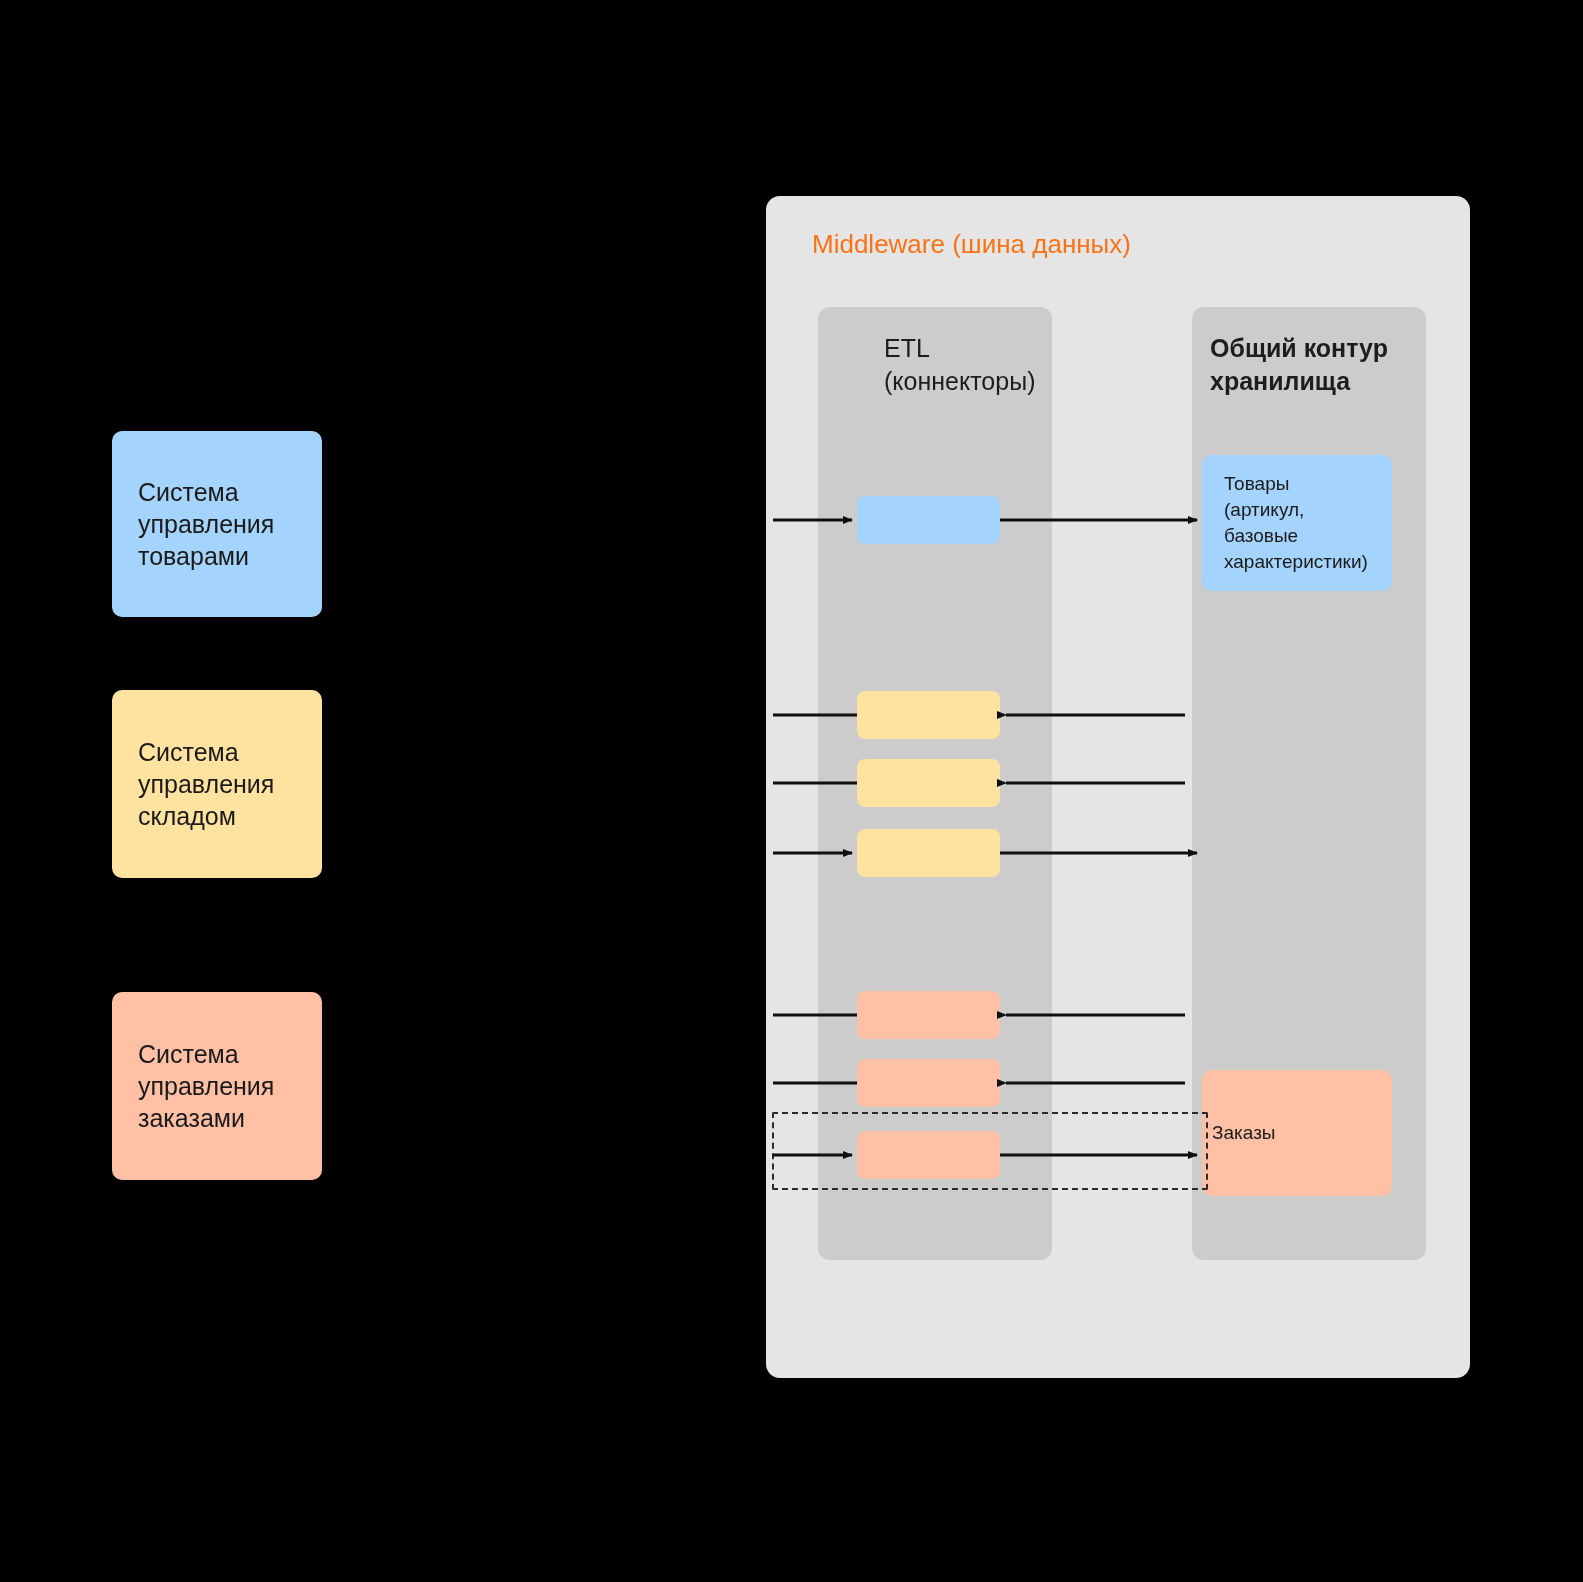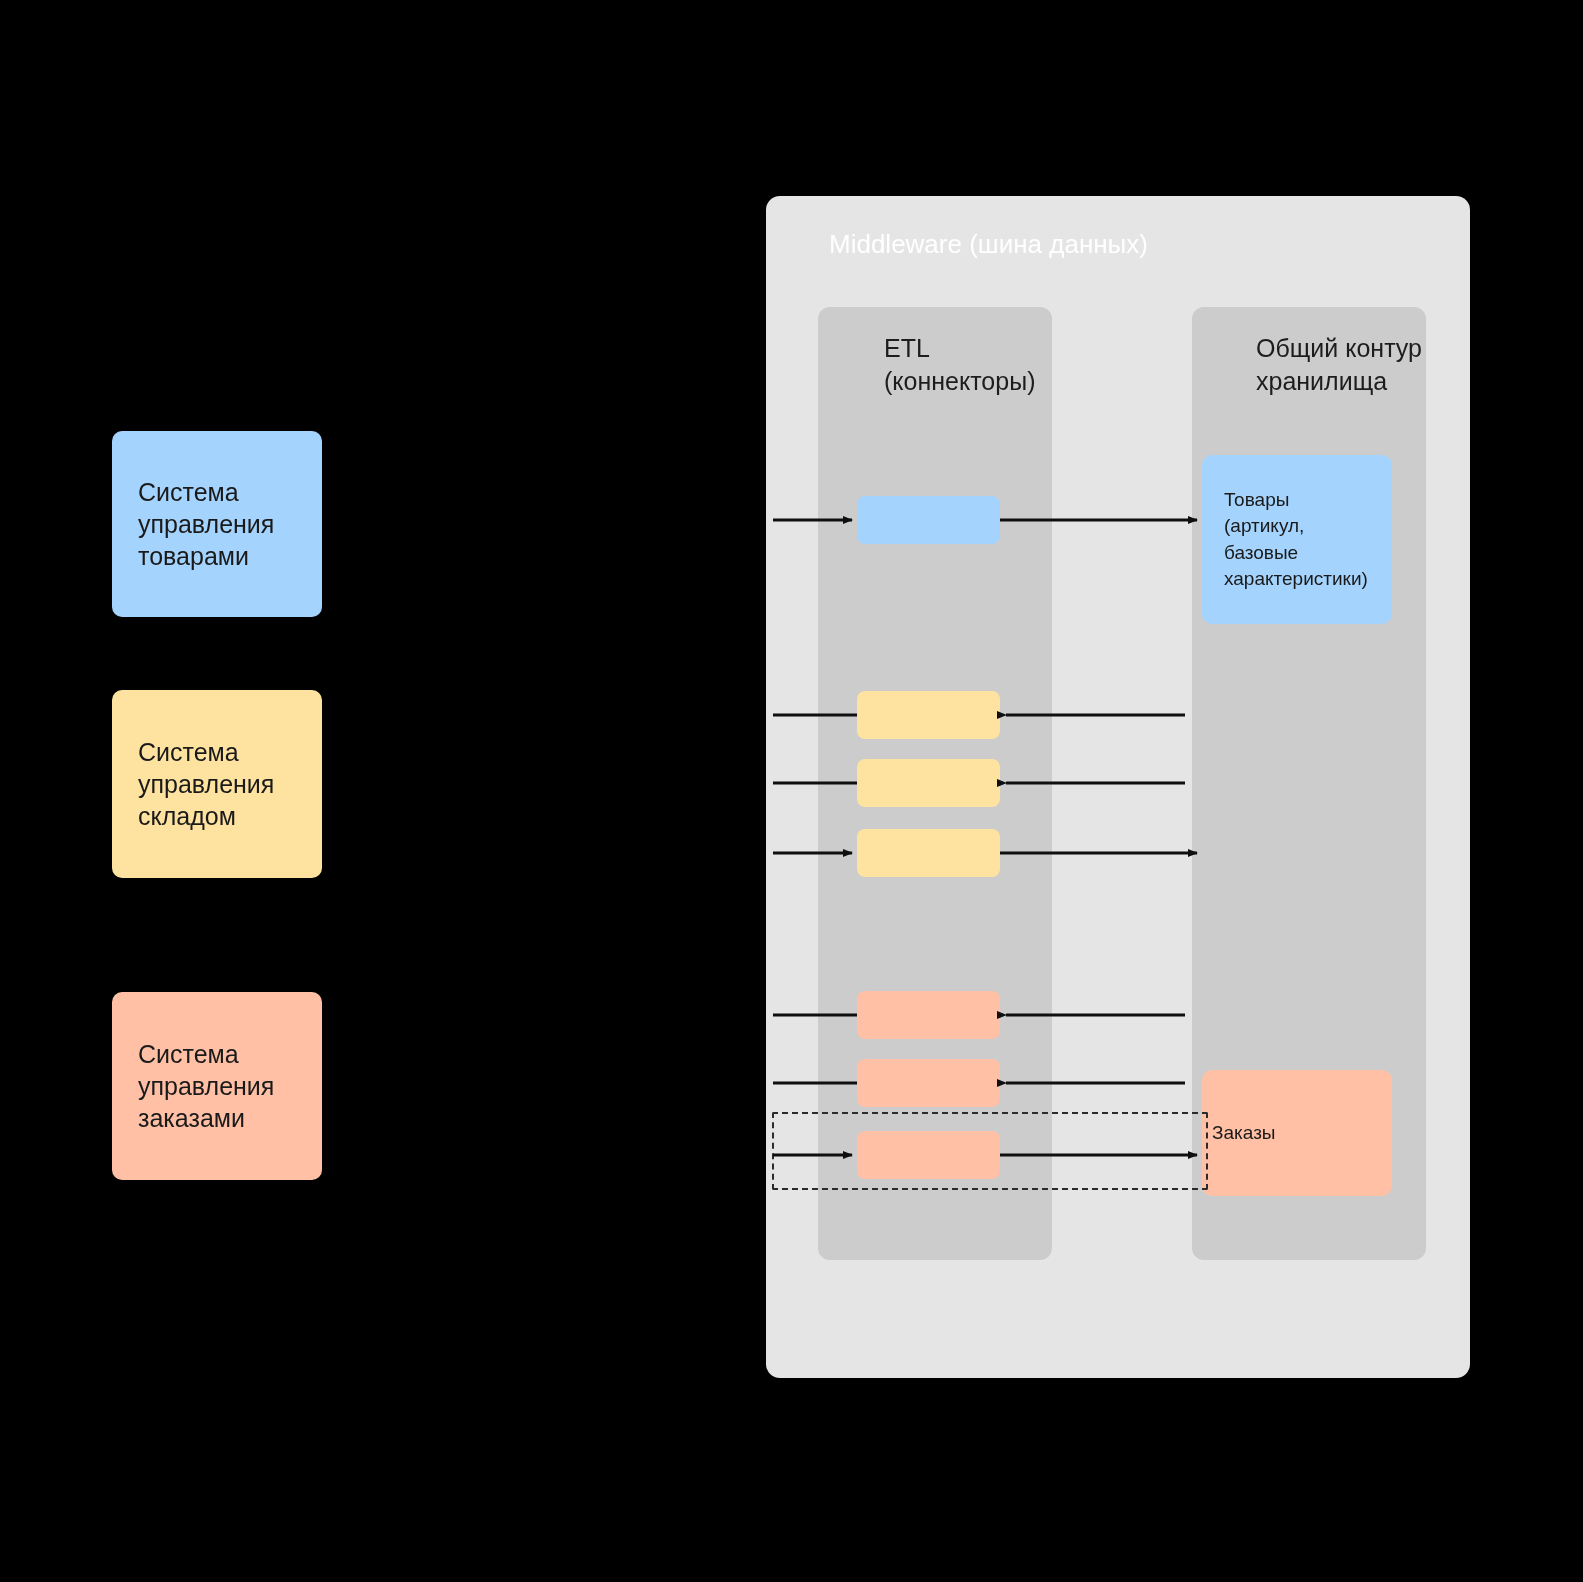--- a/index.html
+++ b/index.html
@@ -8,29 +8,29 @@
   .canvas{position:absolute;left:0;top:0;width:1583px;height:1582px;}
 
   
   .src{position:absolute;border-radius:10px;box-sizing:border-box;
        display:flex;align-items:center;padding:7px 26px;}
   .src .txt{font-size:25px;line-height:1.29;white-space:pre-line;}
 
   
   .mw{position:absolute;left:766px;top:196px;width:704px;height:1182px;
       background:#E5E5E6;border-radius:14px;}
-  .mw-title{position:absolute;left:829px;top:229px;font-size:26px;color:#ffffff;}
+  .mw-title{position:absolute;left:812px;top:229px;font-size:26px;color:#f97316;}
 
   
   .pane{position:absolute;background:#CCCCCC;border-radius:12px;}
   .pane-etl{left:818px;top:307px;width:234px;height:953px;}
   .pane-store{left:1192px;top:307px;width:234px;height:953px;}
   .pane-label{position:absolute;font-size:25px;line-height:1.3;white-space:pre-line;color:#1d1d1d;}
   .lbl-etl{left:884px;top:332px;}
-  .lbl-store{left:1256px;top:332px;}
+  .lbl-store{left:1210px;top:332px;font-weight:bold;}
 
   
   .chip{position:absolute;left:857px;width:143px;height:48px;border-radius:8px;}
 
   
   .store{position:absolute;left:1202px;width:190px;border-radius:10px;
          box-sizing:border-box;display:flex;align-items:center;padding:0 10px;}
   .store .txt{font-size:19px;line-height:1.38;white-space:pre-line;}
   .store.center .txt{width:100%;text-align:left;}
 
@@ -78,21 +78,21 @@
 хранилища</div>
 
   <div class="chip" style="top:496px;background:#A4D3FD;"></div>
   <div class="chip" style="top:691px;background:#FEE3A0;"></div>
   <div class="chip" style="top:759px;background:#FEE3A0;"></div>
   <div class="chip" style="top:829px;background:#FEE3A0;"></div>
   <div class="chip" style="top:991px;background:#FFC0A5;"></div>
   <div class="chip" style="top:1059px;background:#FFC0A5;"></div>
   <div class="chip" style="top:1131px;background:#FFC0A5;"></div>
 
-  <div class="store" style="top:455px;height:169px;background:#A4D3FD;padding-left:22px;">
+  <div class="store" style="top:455px;height:136px;background:#A4D3FD;padding-left:22px;">
     <span class="txt">Товары
 (артикул, базовые
 характеристики)</span>
   </div>
 
 
   <div class="store center" style="top:1070px;height:126px;background:#FFC0A5;">
     <span class="txt">Заказы</span>
   </div>
 

